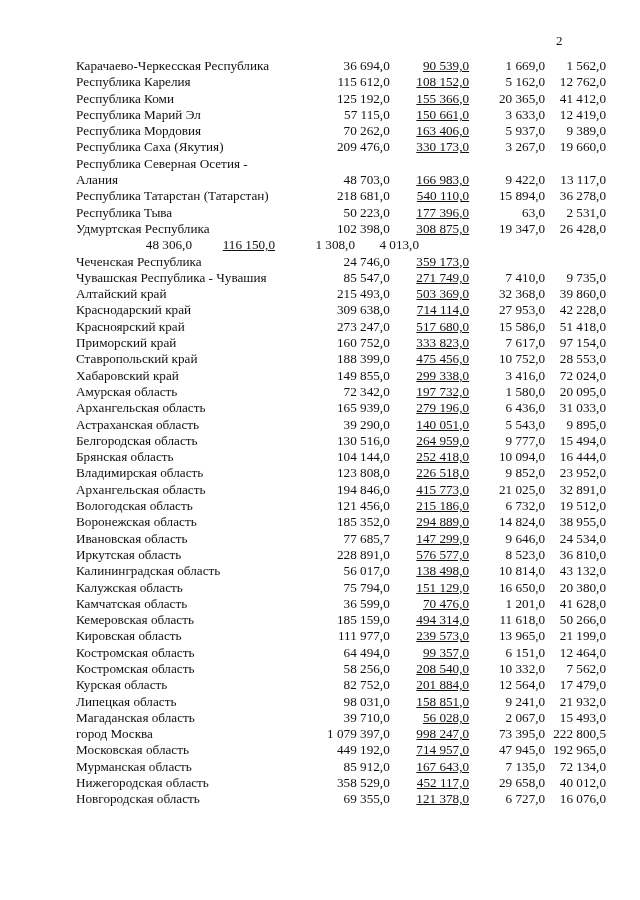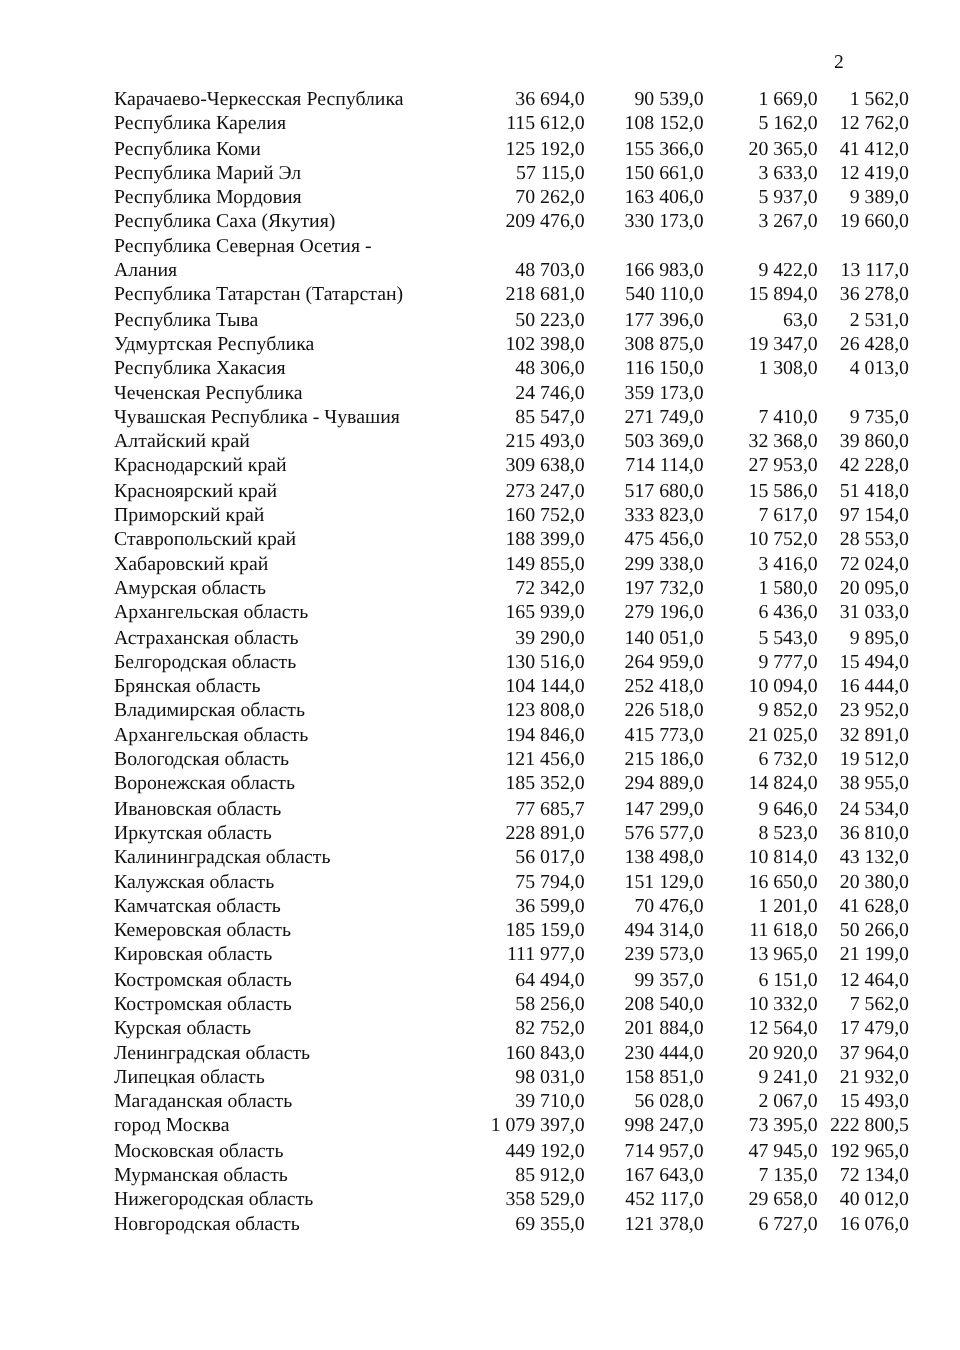--- a/index.html
+++ b/index.html
@@ -13,21 +13,21 @@
     font-size: 13px;
   }
   .table {
     position: absolute; left: 76px; top: 58px; width: 530px;
     font-size: 13.2px; line-height: 16.3px;
   }
   .row { display: flex; align-items: flex-end; }
   .name { width: 214px; }
   .num { text-align: right; }
   .c1 { width: 116px; }
-  .c2 { width: 66px; margin-left: 9px; width: 74px; }
+  .c2 { width: 66px; margin-left: 9px; width: 74px; text-decoration: underline; }
   .c3 { width: 80px; }
   .c4 { width: 64px; }
 </style>
 </head>
 <body>
 
 <div class="page-number">2</div>
 
 <div class="table" id="table">
     <div class="row">
@@ -94,21 +94,20 @@
       <div class="num c4">2 531,0</div>
     </div>
     <div class="row">
       <div class="name">Удмуртская Республика</div>
       <div class="num c1">102 398,0</div>
       <div class="num c2">308 875,0</div>
       <div class="num c3">19 347,0</div>
       <div class="num c4">26 428,0</div>
     </div>
     <div class="row">
-      <div class="name">Республика Хакасия</div>
       <div class="num c1">48 306,0</div>
       <div class="num c2">116 150,0</div>
       <div class="num c3">1 308,0</div>
       <div class="num c4">4 013,0</div>
     </div>
     <div class="row">
       <div class="name">Чеченская Республика</div>
       <div class="num c1">24 746,0</div>
       <div class="num c2">359 173,0</div>
       <div class="num c3"></div>
@@ -290,27 +289,20 @@
       <div class="num c4">7 562,0</div>
     </div>
     <div class="row">
       <div class="name">Курская область</div>
       <div class="num c1">82 752,0</div>
       <div class="num c2">201 884,0</div>
       <div class="num c3">12 564,0</div>
       <div class="num c4">17 479,0</div>
     </div>
     <div class="row">
-      <div class="name">Ленинградская область</div>
-      <div class="num c1">160 843,0</div>
-      <div class="num c2">230 444,0</div>
-      <div class="num c3">20 920,0</div>
-      <div class="num c4">37 964,0</div>
-    </div>
-    <div class="row">
       <div class="name">Липецкая область</div>
       <div class="num c1">98 031,0</div>
       <div class="num c2">158 851,0</div>
       <div class="num c3">9 241,0</div>
       <div class="num c4">21 932,0</div>
     </div>
     <div class="row">
       <div class="name">Магаданская область</div>
       <div class="num c1">39 710,0</div>
       <div class="num c2">56 028,0</div>

